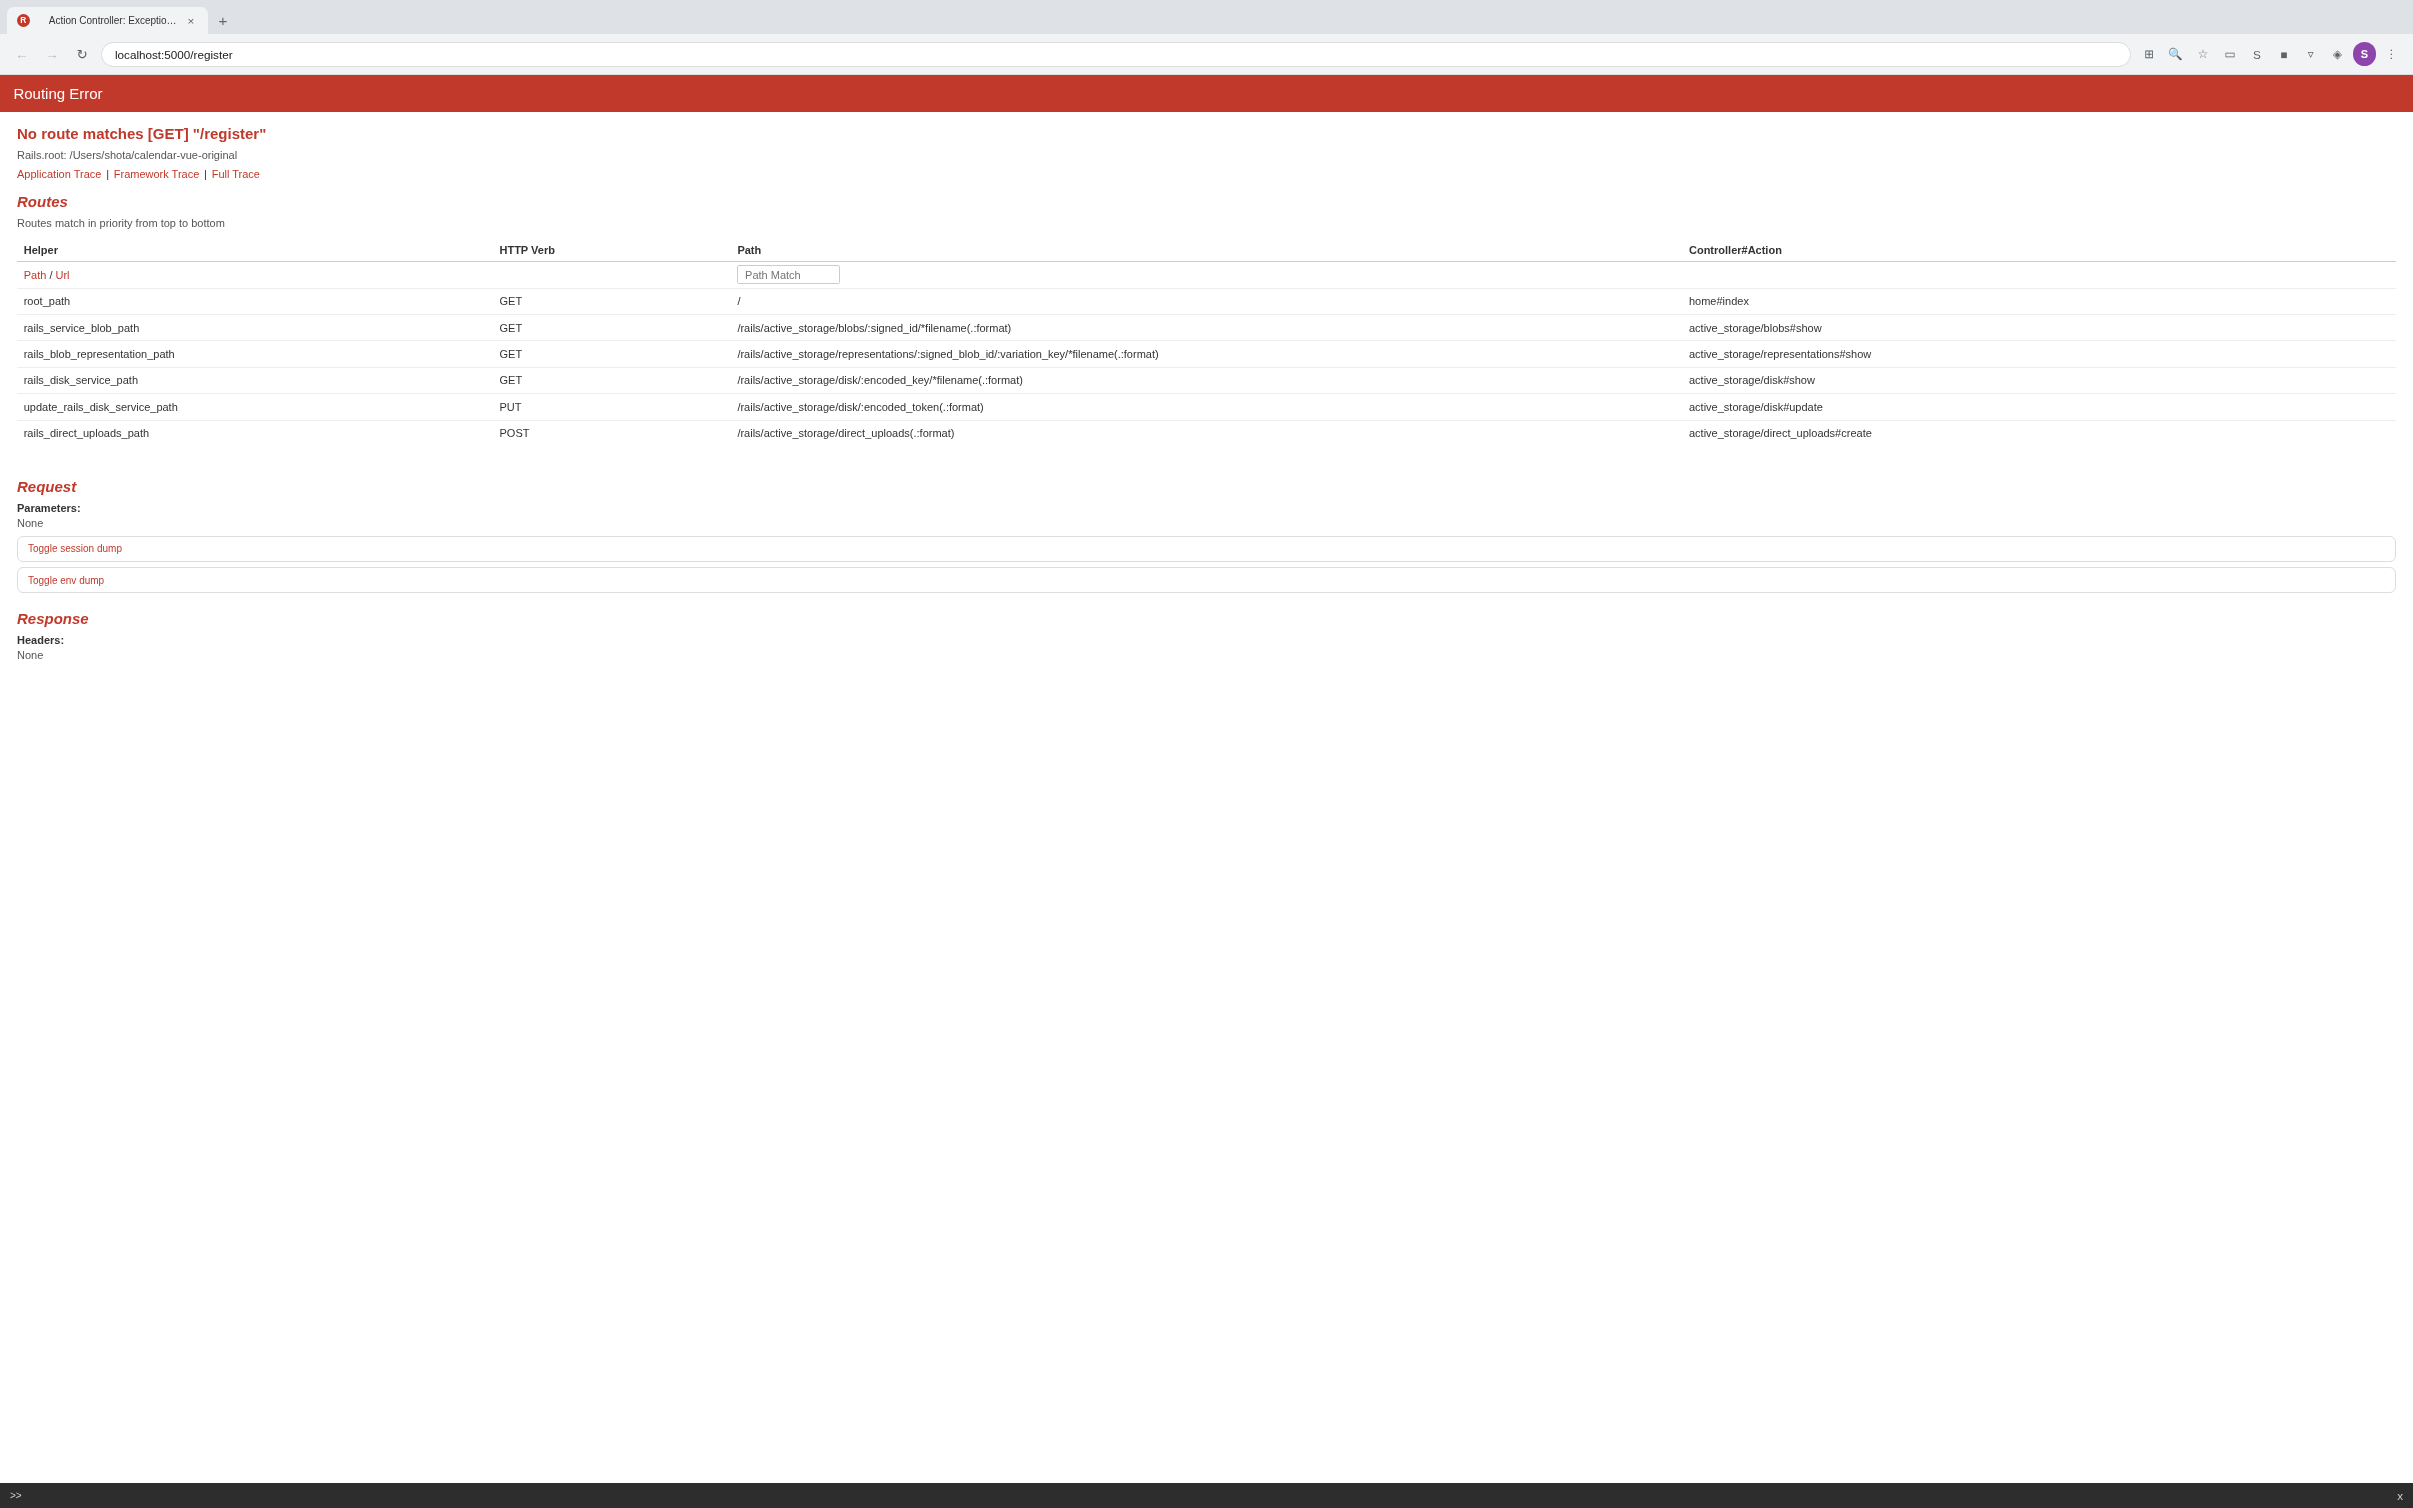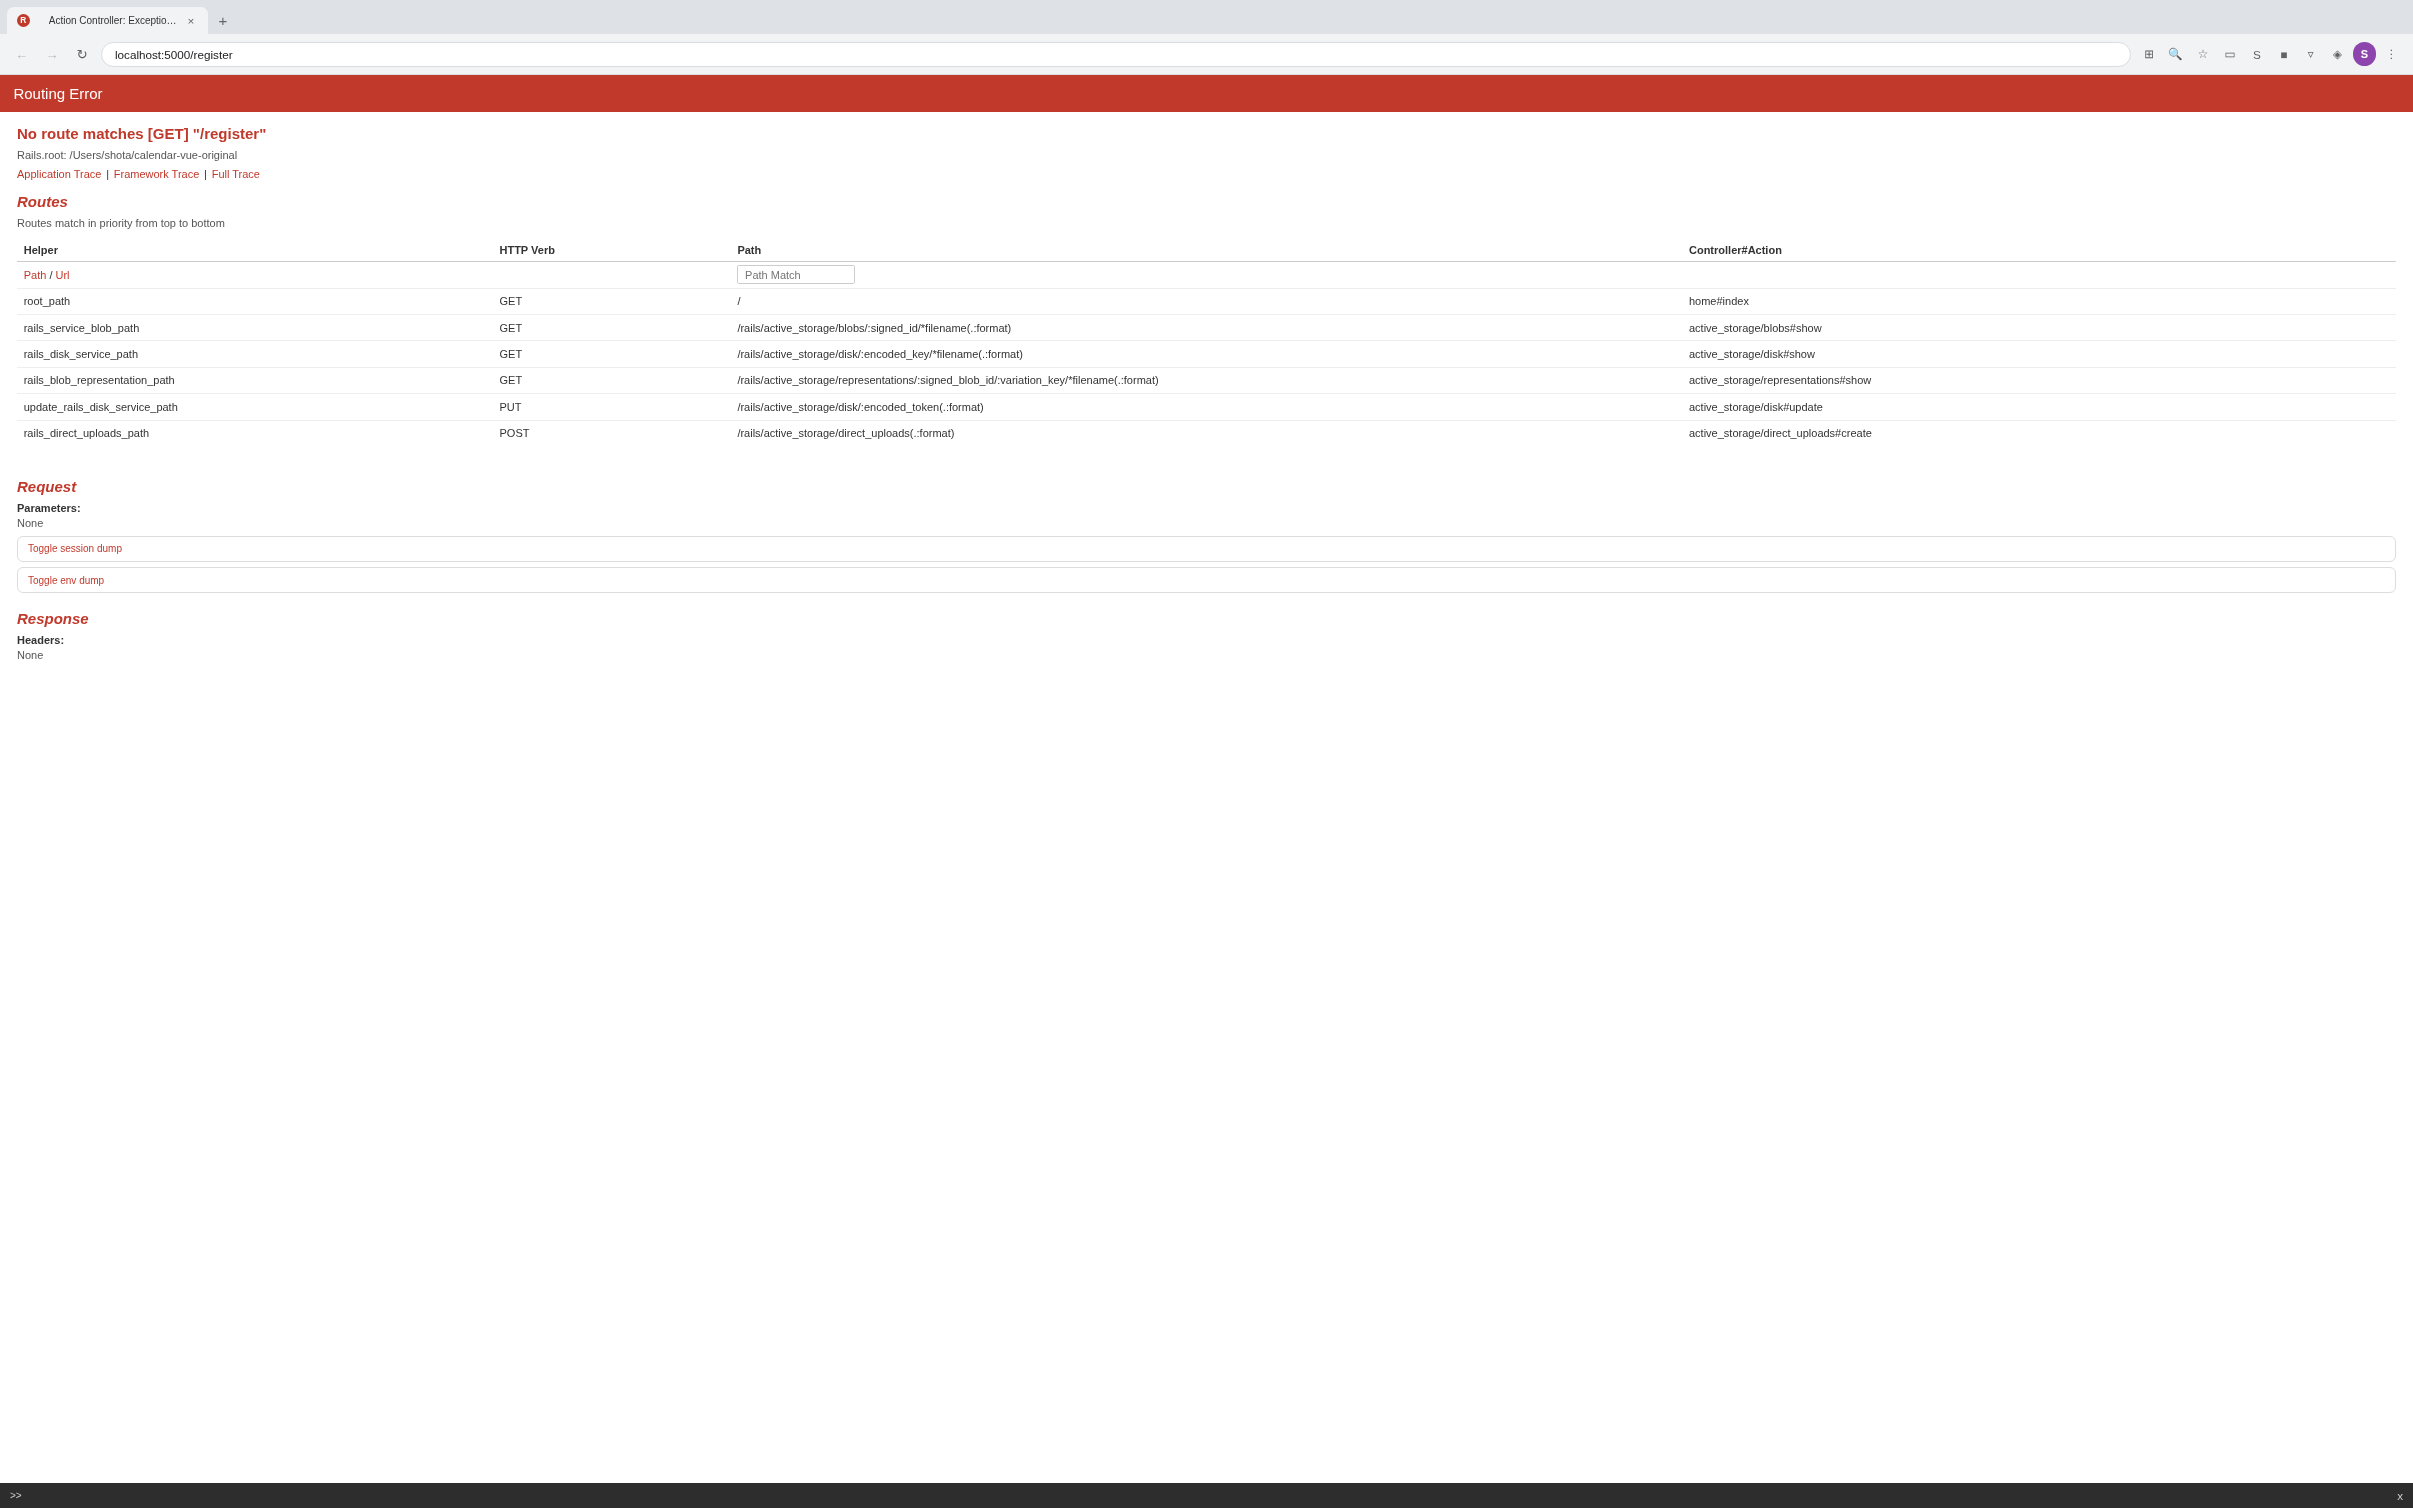--- a/index.html
+++ b/index.html
@@ -202,21 +202,21 @@
       color: #c0392b;
       text-decoration: none;
     }
 
     .path-match-input {
       border: 0.8px solid #ccc;
       padding: 2.5px 6.7px;
       font-size: 11px;
       border-radius: 1.7px;
       color: #888;
-      width: 118px;
+      width: 103px;
     }
 
     .path-header-row td {
       padding: 3.4px 6.7px;
     }
 
     
     .request-section, .response-section {
       margin-bottom: 17px;
     }
@@ -348,30 +348,30 @@
           <td>/</td>
           <td>home#index</td>
         </tr>
         <tr>
           <td>rails_service_blob_path</td>
           <td>GET</td>
           <td>/rails/active_storage/blobs/:signed_id/*filename(.:format)</td>
           <td>active_storage/blobs#show</td>
         </tr>
         <tr>
+          <td>rails_blob_representation_path</td>
+          <td>GET</td>
+          <td>/rails/active_storage/representations/:signed_blob_id/:variation_key/*filename(.:format)</td>
+          <td>active_storage/representations#show</td>
+        </tr>
+        <tr>
           <td>rails_disk_service_path</td>
           <td>GET</td>
           <td>/rails/active_storage/disk/:encoded_key/*filename(.:format)</td>
           <td>active_storage/disk#show</td>
-        </tr>
-        <tr>
-          <td>rails_blob_representation_path</td>
-          <td>GET</td>
-          <td>/rails/active_storage/representations/:signed_blob_id/:variation_key/*filename(.:format)</td>
-          <td>active_storage/representations#show</td>
         </tr>
         <tr>
           <td>update_rails_disk_service_path</td>
           <td>PUT</td>
           <td>/rails/active_storage/disk/:encoded_token(.:format)</td>
           <td>active_storage/disk#update</td>
         </tr>
         <tr>
           <td>rails_direct_uploads_path</td>
           <td>POST</td>

